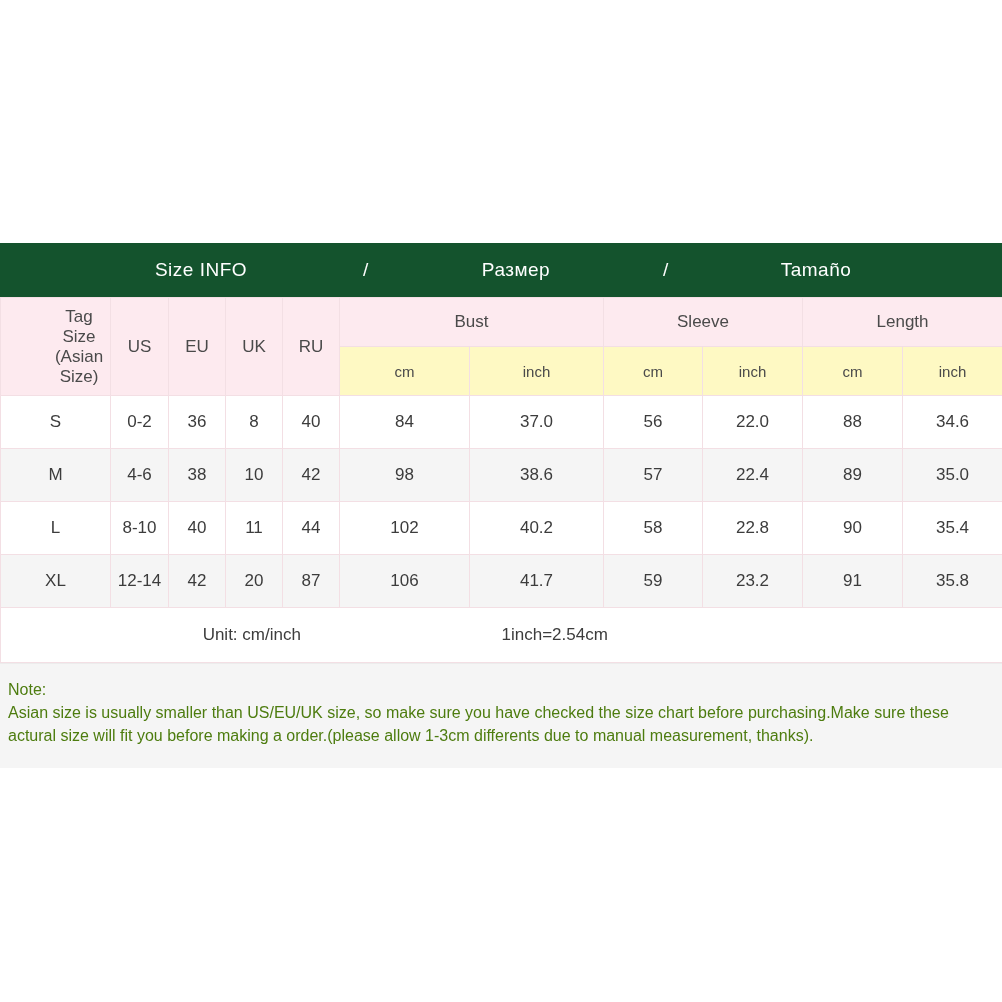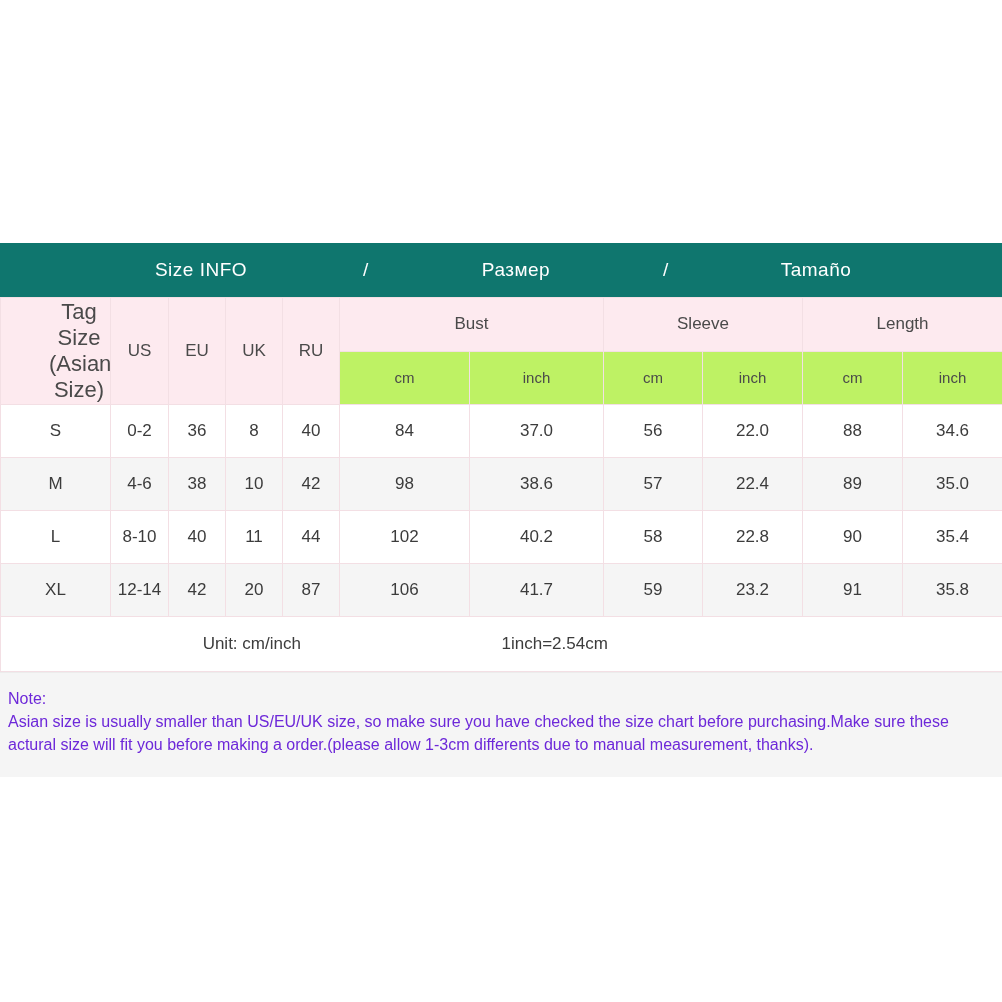--- a/index.html
+++ b/index.html
@@ -17,21 +17,21 @@
     background: #ffffff;
     overflow: hidden;
   }
   .chart-wrap {
     position: absolute;
     left: 0;
     top: 243px;
     width: 1002px;
   }
   .title-bar {
-    background: #0f766e;
+    background: #14532d;
     height: 54px;
     display: flex;
     align-items: center;
     justify-content: center;
     color: #ffffff;
     font-size: 19px;
     letter-spacing: 0.5px;
   }
   .title-bar .seg {
     padding: 0 0;
@@ -54,46 +54,46 @@
     vertical-align: middle;
     font-weight: normal;
   }
   .hdr-pink {
     background: #fdeaef;
     color: #4a4a4a;
     font-weight: bold;
     font-size: 17px;
   }
   .hdr-pink-sub {
-    background: #bef264;
+    background: #fef9c3;
     color: #4a4a4a;
     font-size: 15px;
     font-weight: normal;
   }
   .row-white td { background: #ffffff; height: 50px; }
   .row-grey td { background: #f5f5f5; height: 50px; }
-  .first-col { font-size: 22px; padding-left: 48px; }
+  .first-col { font-size: 17px; padding-left: 48px; }
   .unit-row td {
     background: #ffffff;
     height: 52px;
     font-size: 17px;
     color: #3c3c3c;
   }
   .unit-inner {
     display: flex;
     align-items: center;
     height: 100%;
   }
   .unit-a { width: 50%; }
   .unit-b { width: 50%; text-align: left; }
   .note {
     background: #f5f5f5;
     padding: 14px 8px 20px 8px;
     font-size: 16px;
-    color: #6d28d9;
+    color: #4d7c0f;
     line-height: 1.45;
     border-top: 1px solid #ececec;
   }
   .note .label { display: block; }
   .note .body { display: block; }
 </style>
 </head>
 <body>
 
 <div id="root">

